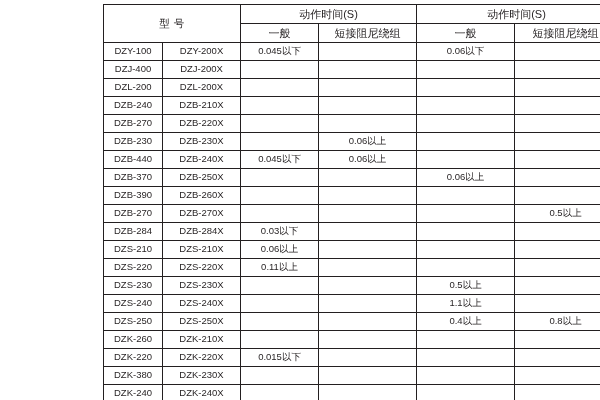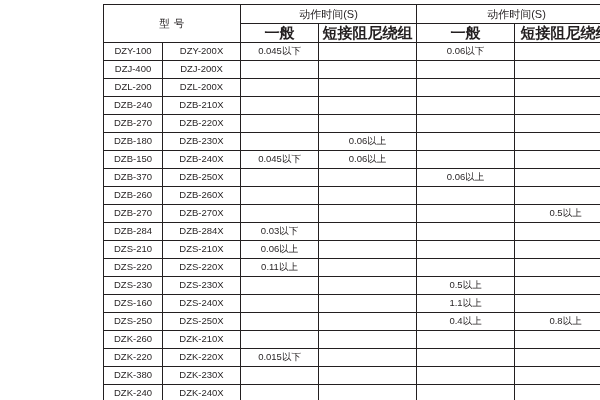--- a/index.html
+++ b/index.html
@@ -51,23 +51,22 @@
   }
   table.spec th.hdr-group {
     font-size: 11px;
     height: 19px;
   }
   table.spec th.hdr-model {
     font-size: 10.5px;
     letter-spacing: 0.5px;
   }
   table.spec th.hdr-sub {
-    font-size: 15px;
+    font-size: 11px;
     height: 19px;
-    font-weight: bold;
   }
   td.model {
     font-size: 9.5px;
   }
   td.val {
     font-size: 9.5px;
   }
   td.blank { }
 </style>
 </head>
@@ -131,45 +130,45 @@
         </tr>
         <tr>
           <td class="model">DZB-270</td>
           <td class="model">DZB-220X</td>
           <td class="val blank"></td>
           <td class="val blank"></td>
           <td class="val blank"></td>
           <td class="val blank"></td>
         </tr>
         <tr>
-          <td class="model">DZB-180</td>
+          <td class="model">DZB-230</td>
           <td class="model">DZB-230X</td>
           <td class="val blank"></td>
           <td class="val">0.06以上</td>
           <td class="val blank"></td>
           <td class="val blank"></td>
         </tr>
         <tr>
-          <td class="model">DZB-150</td>
+          <td class="model">DZB-440</td>
           <td class="model">DZB-240X</td>
           <td class="val">0.045以下</td>
           <td class="val">0.06以上</td>
           <td class="val blank"></td>
           <td class="val blank"></td>
         </tr>
         <tr>
           <td class="model">DZB-370</td>
           <td class="model">DZB-250X</td>
           <td class="val blank"></td>
           <td class="val blank"></td>
           <td class="val">0.06以上</td>
           <td class="val blank"></td>
         </tr>
         <tr>
-          <td class="model">DZB-260</td>
+          <td class="model">DZB-390</td>
           <td class="model">DZB-260X</td>
           <td class="val blank"></td>
           <td class="val blank"></td>
           <td class="val blank"></td>
           <td class="val blank"></td>
         </tr>
         <tr>
           <td class="model">DZB-270</td>
           <td class="model">DZB-270X</td>
           <td class="val blank"></td>
@@ -203,21 +202,21 @@
         </tr>
         <tr>
           <td class="model">DZS-230</td>
           <td class="model">DZS-230X</td>
           <td class="val blank"></td>
           <td class="val blank"></td>
           <td class="val">0.5以上</td>
           <td class="val blank"></td>
         </tr>
         <tr>
-          <td class="model">DZS-160</td>
+          <td class="model">DZS-240</td>
           <td class="model">DZS-240X</td>
           <td class="val blank"></td>
           <td class="val blank"></td>
           <td class="val">1.1以上</td>
           <td class="val blank"></td>
         </tr>
         <tr>
           <td class="model">DZS-250</td>
           <td class="model">DZS-250X</td>
           <td class="val blank"></td>

